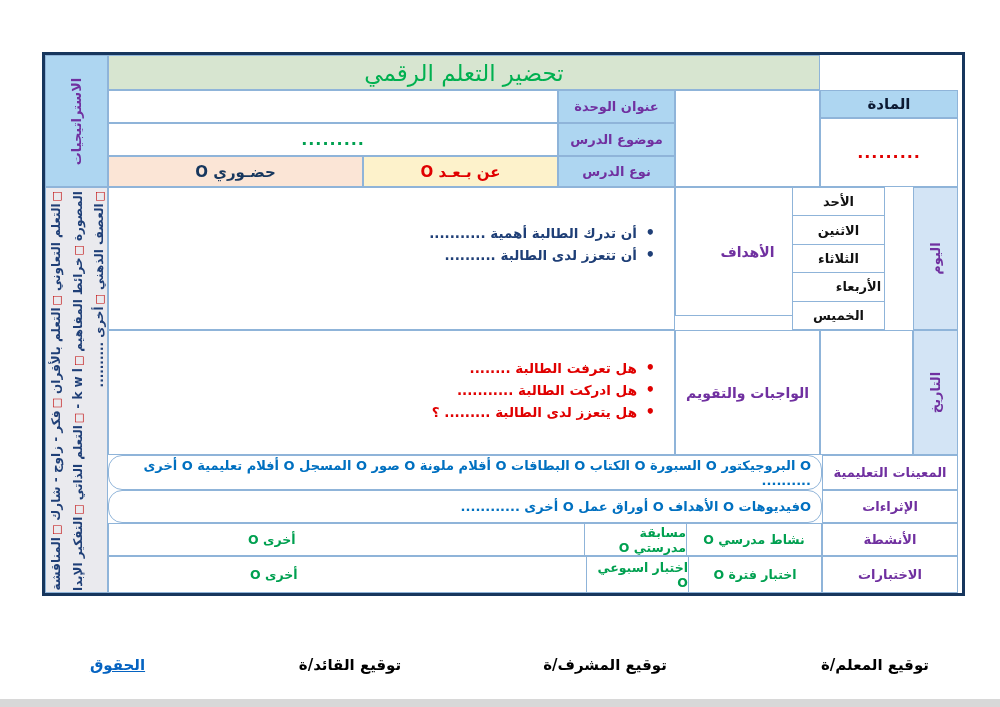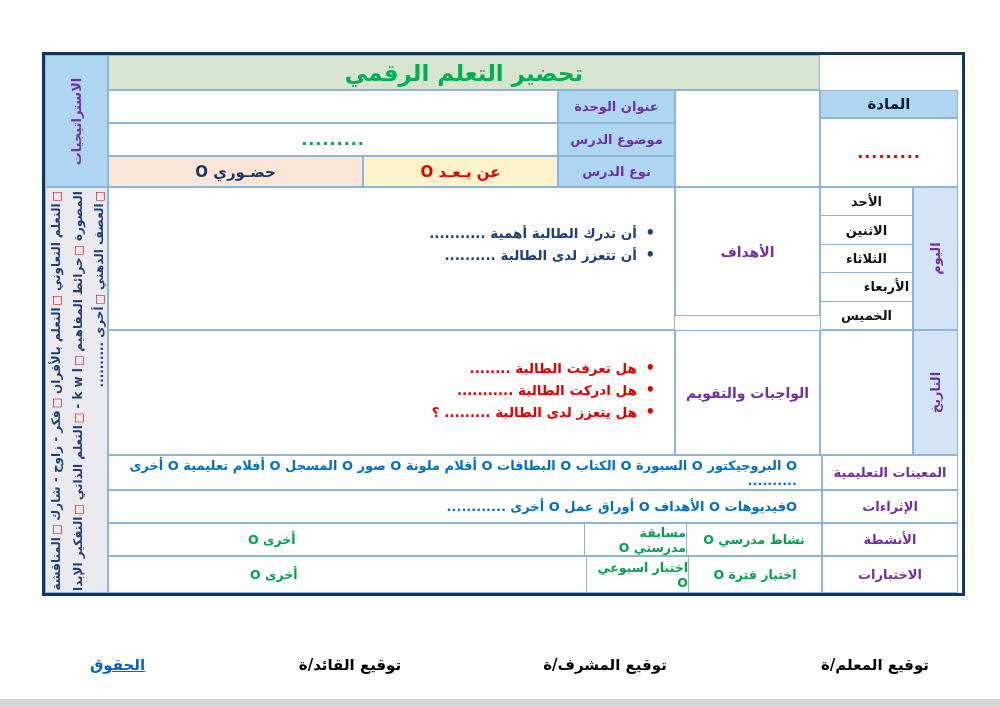--- a/index.html
+++ b/index.html
@@ -6,35 +6,35 @@
   body { background:#ffffff; font-family:"DejaVu Sans", sans-serif; }
   #page { position:relative; width:1000px; height:707px; background:#fff; direction:rtl; overflow:hidden; }
   .cell { position:absolute; border:1px solid #8fb4d9; background:#fff; }
   .nb { border:none; }
   .flexc { display:flex; align-items:center; justify-content:center; }
   .frame { position:absolute; border:3px solid #17365d; pointer-events:none; background:transparent; z-index:30; }
   .lblue { background:#aed6f1; }
   .xlblue { background:#d3e4f5; }
   .purple { color:#7030a0; font-weight:bold; }
   .vrot { transform:rotate(-90deg); white-space:nowrap; }
-  .title-cell { background:#d7e5d0; color:#00b050; font-weight:bold; font-size:23px; }
+  .title-cell { background:#d7e5d0; color:#00b050; font-weight:normal; font-size:23px; }
   .dots-green { color:#00a050; font-weight:bold; letter-spacing:1px; }
   .dots-red { color:#e00000; font-weight:bold; letter-spacing:1px; }
   .lab13 { font-size:13px; }
   .lab14 { font-size:14px; }
   .daycell { border-bottom:1px solid #8fb4d9; font-weight:bold; font-size:13px; color:#111; background:#fff; display:flex; align-items:center; justify-content:center; }
   .bullets { position:absolute; text-align:right; }
   .blt { position:relative; padding-right:18px; line-height:22px; font-size:13.5px; font-weight:bold; }
   .blt::before { content:"•"; position:absolute; right:0; top:0; font-size:15px; }
   .navytxt { color:#1f3f77; }
   .redtxt { color:#e00000; }
   .optrow { position:absolute; display:flex; }
   .optcell { border-left:1px solid #8fb4d9; display:flex; align-items:center; justify-content:center; font-weight:bold; font-size:12.5px; color:#00a050; }
   .optcell:last-child { border-left:none; justify-content:flex-end; padding-left:0; padding-right:0; }
-  .inline-val { display:flex; align-items:center; justify-content:flex-start; padding-right:24px; font-weight:bold; font-size:13px; color:#0070c0; }
+  .inline-val { display:flex; align-items:center; justify-content:flex-start; padding-right:10px; font-weight:bold; font-size:13px; color:#0070c0;border-radius:14px; }
   .strat-body { background:#eaeaee; overflow:hidden; }
   .strat-inner { width:398px; height:62px; transform:rotate(-90deg); text-align:right; direction:rtl; }
   .sline { line-height:20.5px; font-size:12px; font-weight:bold; color:#1f3f77; white-space:nowrap; }
   .sq { color:#c00000; font-size:11px; padding-left:2px; }
   .sitem { padding-left:4px; }
   .footer-item { position:absolute; font-weight:bold; font-size:15px; color:#000; text-align:center; }
   .rights { color:#0563c1; text-decoration:underline; cursor:pointer; }
   .graybar { position:absolute; left:0; top:699px; width:1000px; height:8px; background:#d8d8d8; }
 </style>
 </head>
@@ -70,21 +70,21 @@
   <div class="cell lblue flexc" style="left:820px; top:90px; width:138px; height:28px; color:#0d1a33; font-weight:bold; font-size:15px;">المادة</div>
   <div class="cell flexc dots-red" style="left:820px; top:118px; width:138px; height:69px;">.........</div>
 
   <div class="cell" style="left:108px; top:187px; width:567px; height:143px;"></div>
   <div class="bullets navytxt" style="left:130px; top:222px; width:525px;">
     <div class="blt navytxt">أن تدرك الطالبة أهمية ...........</div>
     <div class="blt navytxt">أن تتعزز لدى الطالبة ..........</div>
   </div>
   <div class="cell flexc purple lab14" style="left:675px; top:187px; width:145px; height:129px;">الأهداف</div>
 
-  <div class="cell nb" style="left:820px; top:187px; width:93px; height:143px; display:flex; flex-direction:column; border:1px solid #8fb4d9;">
+  <div class="cell nb" style="left:792px; top:187px; width:93px; height:143px; display:flex; flex-direction:column; border:1px solid #8fb4d9;">
     <div class="daycell" style="flex:1;">الأحد</div>
     <div class="daycell" style="flex:1;">الاثنين</div>
     <div class="daycell" style="flex:1;">الثلاثاء</div>
     <div class="daycell" style="flex:1;padding-left:40px;">الأربعاء</div>
     <div class="daycell" style="flex:1; border-bottom:none;">الخميس</div>
   </div>
   <div class="cell xlblue flexc" style="left:913px; top:187px; width:45px; height:143px;">
     <span class="vrot purple lab13">اليوم</span>
   </div>
 

